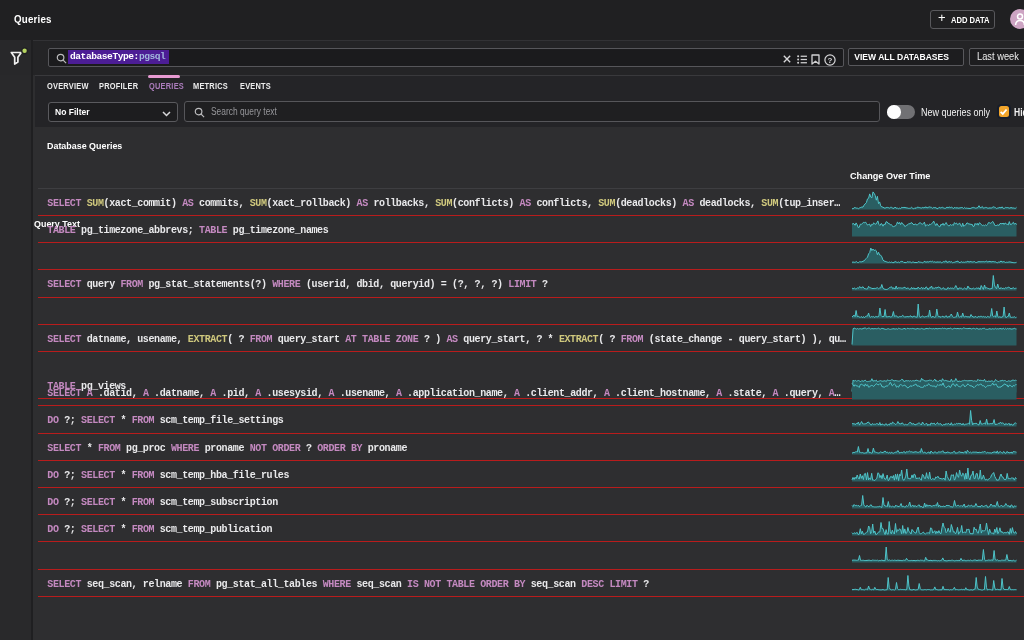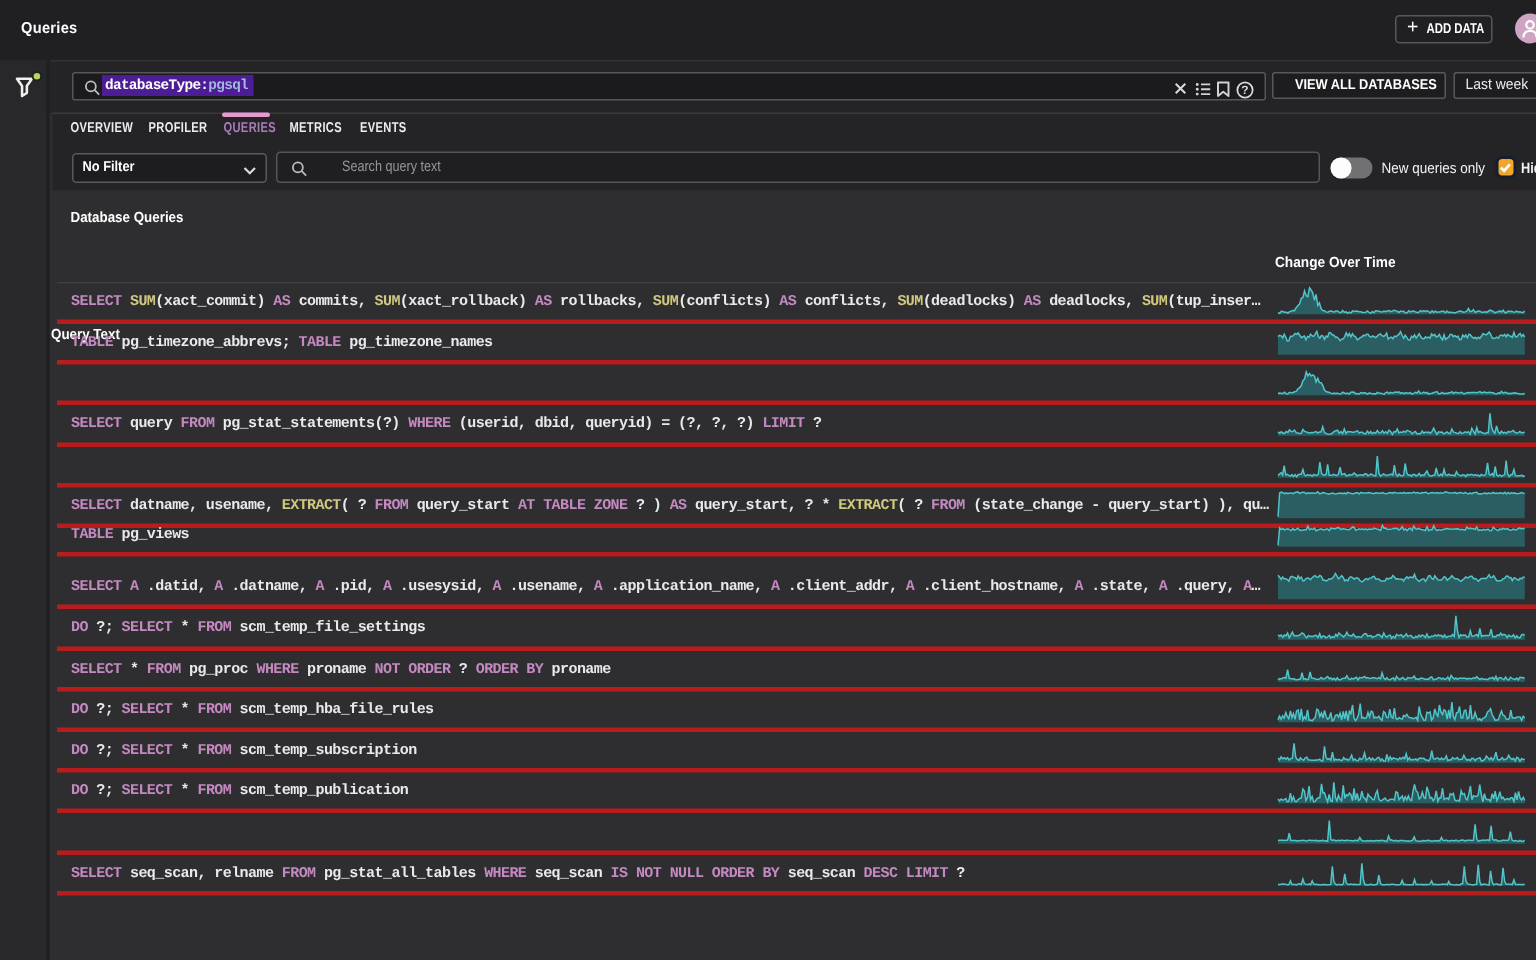--- a/index.html
+++ b/index.html
@@ -15,45 +15,45 @@
 
 #filterbar { position:absolute; left:0; top:40px; width:1024px; height:35px; background:#242426; border-top:1px solid #323235; }
 #band { position:absolute; left:35px; top:74.5px; width:989px; height:52.5px; background:#242427; border-top:1px solid #39393c; }
 #rail { position:absolute; left:0; top:40px; width:33px; height:600px; background:#29292b; border-right:2px solid #1f1f21; }
 #railtop { position:absolute; left:0; top:40px; width:33px; height:35px; background:#28282a; border-right:2px solid #1f1f21; }
 #searchbox { position:absolute; left:48px; top:48px; width:796px; height:19px; background:#1b1b1d; border:1px solid #56565a; border-radius:2px; }
 #seltext { position:absolute; left:68px; top:50px; font-family:"Liberation Mono",monospace; font-size:9.6px; letter-spacing:-0.46px; background:#4c1d95; color:#fff; font-weight:bold; padding:1px 4px 1.5px 2px; }
 #seltext em { font-style:normal; color:#a3b8de; font-weight:bold; }
 
 
-#viewall { position:absolute; left:848px; top:48px; width:116px; height:18px; border:1px solid #58585c; border-radius:2px; background:#1d1d1f; color:#fff; font-size:9.5px; font-weight:bold; text-align:right; line-height:16px; }
+#viewall { position:absolute; left:848px; top:48px; width:116px; height:18px; border:1px solid #58585c; border-radius:2px; background:#1d1d1f; color:#fff; font-size:9.5px; font-weight:bold; text-align:left; line-height:16px; }
 #lastweek { position:absolute; left:969px; top:48px; width:70px; height:18px; border:1px solid #58585c; border-radius:2px; background:#1d1d1f; color:#ececec; font-size:10px; line-height:16px; padding-left:7px; }
 
 
 #tabbar { position:absolute; left:35px; top:75px; width:989px; height:21px; }
 .tab { position:absolute; top:4.5px; font-size:9.5px; font-weight:bold; color:#ececec; letter-spacing:.3px; }
 #tab-active { color:#ab7cbc; }
 #indicator { position:absolute; left:113px; top:0; width:32px; height:2.5px; background:#e79ad2; border-radius:2px; }
 
 
 #nofilter { position:absolute; left:48px; top:101.5px; width:130px; height:20px; background:#1d1d1f; border:1px solid #5a5a5e; border-radius:3px; color:#fff; font-size:9.5px; font-weight:bold; line-height:18px; padding-left:6px; }
 #qsearch { position:absolute; left:184px; top:101px; width:696px; height:21px; background:#1f1f21; border:1px solid #56565a; border-radius:3px; }
-#qsearch .ph { position:absolute; left:26px; top:4px; color:#96969a; font-size:10px;margin-left:17px; }
+#qsearch .ph { position:absolute; left:26px; top:4px; color:#96969a; font-size:10px; }
 #toggle { position:absolute; left:886.5px; top:104.5px; width:28px; height:14.5px; background:#717174; border-radius:7.5px; }
 #knob { position:absolute; left:0.5px; top:0.5px; width:13.5px; height:13.5px; background:#fdfdfd; border-radius:50%; }
 #newq { position:absolute; left:921px; top:106.5px; color:#f2f2f2; font-size:10px; }
 #checkbox { position:absolute; left:998.5px; top:106px; width:10.5px; height:10.5px; background:#f2a52b; border-radius:2.5px; box-shadow:0 0 0 2px #161d2b; }
 #hilabel { position:absolute; left:1014px; top:106.5px; color:#f2f2f2; font-size:10px; font-weight:bold; }
 
 
 #dbq { position:absolute; left:47px; top:139.5px; font-size:9.8px; font-weight:bold; color:#fff; }
 #qt { position:absolute; left:34px; top:169.5px; font-size:9.8px; font-weight:bold; color:#fff;margin-top:48px; }
 #cot { position:absolute; left:850px; top:169.5px; font-size:9.8px; font-weight:bold; color:#fff; }
 #tablehead-border { position:absolute; left:38px; top:188px; width:986px; height:0; border-top:1px solid #3e3e41; }
-.row { position:absolute; left:38px; width:986px; border-bottom:3px solid #b91c1c; }
+.row { position:absolute; left:38px; width:986px; border-bottom:1px solid #b91c1c; }
 .code { position:absolute; left:9.3px; top:calc(50% + 1px); transform:translateY(-50%); font-family:"Liberation Mono",monospace; font-size:10px; letter-spacing:-0.38px; color:#e9e9eb; white-space:pre; font-weight:bold; }
 .k { color:#c489c0; }
 .f { color:#cfc87d; }
 .s { color:#a98f98; }
 .chart { position:absolute; left:813px; top:1px; }
 </style></head><body>
 <div id="topbar">
   <div id="title"><span class="cx" style="transform:scaleX(.93)">Queries</span></div>
   <div id="adddata">
       <span style="position:absolute;left:7px;top:-1.5px;font-size:13px;font-weight:normal">+</span>
@@ -169,21 +169,21 @@
         <polyline points="1.0,17.9 2.0,17.1 3.1,16.1 4.1,17.7 5.1,11.5 6.2,17.6 7.2,17.2 8.2,17.9 9.3,18.4 10.3,17.4 11.3,18.7 12.4,17.5 13.4,18.8 14.4,17.5 15.5,17.1 16.5,17.1 17.6,14.0 18.6,17.7 19.6,18.2 20.7,17.4 21.7,17.9 22.7,17.5 23.8,18.5 24.8,17.3 25.8,17.8 26.9,17.8 27.9,17.2 28.9,9.0 30.0,16.5 31.0,17.6 32.0,17.6 33.1,17.4 34.1,10.5 35.1,17.8 36.2,17.8 37.2,17.7 38.2,17.3 39.3,17.9 40.3,18.0 41.3,17.0 42.4,12.5 43.4,17.4 44.5,17.0 45.5,16.8 46.5,18.1 47.6,18.1 48.6,17.4 49.6,17.6 50.7,17.4 51.7,16.3 52.7,17.1 53.8,18.3 54.8,17.6 55.8,17.7 56.9,17.5 57.9,17.9 58.9,16.9 60.0,17.0 61.0,18.2 62.0,17.6 63.1,17.0 64.1,17.7 65.1,18.1 66.2,18.2 67.2,5.0 68.2,16.3 69.3,18.5 70.3,17.8 71.4,17.0 72.4,17.6 73.4,18.0 74.5,17.6 75.5,17.5 76.5,17.0 77.6,17.7 78.6,11.0 79.6,17.1 80.7,18.5 81.7,17.0 82.7,18.0 83.8,18.3 84.8,17.7 85.8,10.0 86.9,16.5 87.9,17.9 88.9,17.5 90.0,18.4 91.0,17.3 92.0,17.4 93.1,18.2 94.1,17.8 95.1,16.6 96.2,18.3 97.2,17.6 98.3,18.0 99.3,16.5 100.3,15.0 101.4,17.3 102.4,18.3 103.4,18.3 104.5,17.9 105.5,17.8 106.5,13.0 107.6,17.5 108.6,18.2 109.6,17.1 110.7,18.1 111.7,14.0 112.7,17.5 113.8,17.9 114.8,17.1 115.8,17.8 116.9,17.8 117.9,17.8 118.9,18.2 120.0,15.5 121.0,17.2 122.0,17.8 123.1,18.3 124.1,17.5 125.2,17.7 126.2,18.7 127.2,17.3 128.3,17.8 129.3,17.4 130.3,17.3 131.4,17.9 132.4,17.4 133.4,18.0 134.5,17.7 135.5,18.5 136.5,17.3 137.6,17.8 138.6,18.0 139.6,17.1 140.7,9.5 141.7,17.0 142.7,17.8 143.8,16.7 144.8,18.3 145.8,12.0 146.9,17.8 147.9,18.4 148.9,17.6 150.0,18.5 151.0,17.9 152.1,17.5 153.1,8.0 154.1,17.1 155.2,18.8 156.2,17.4 157.2,17.5 158.3,14.0 159.3,18.1 160.3,18.4 161.4,18.2 162.4,18.2 163.4,17.7 164.5,18.6 165.5,18.2" fill="none" stroke="#4fc4c9" stroke-width="1"></polyline>
       </svg></div>
   </div>
 <div class="row" style="top:324.8px;height:27.2px">
     <div class="code"><span class="k">SELECT</span> datname, usename, <span class="f">EXTRACT</span>( ? <span class="k">FROM</span> query_start <span class="k">AT TABLE ZONE</span> ? ) <span class="k">AS</span> query_start, ? * <span class="f">EXTRACT</span>( ? <span class="k">FROM</span> (state_change - query_start) ), qu…</div>
     <div class="chart"><svg class="sp" width="167" height="23" viewBox="0 0 167 23">
         <polygon points="1.0,19.5 1.0,18.5 2.1,2.7 3.2,2.1 4.3,2.5 5.4,3.1 6.5,2.5 7.6,3.1 8.7,2.7 9.8,2.7 10.9,3.1 12.0,2.5 13.1,2.2 14.2,1.9 15.4,2.9 16.5,2.5 17.6,2.1 18.7,2.3 19.8,3.2 20.9,2.4 22.0,2.9 23.1,2.7 24.2,2.6 25.3,2.8 26.4,2.7 27.5,1.9 28.6,3.1 29.7,3.0 30.8,2.3 31.9,2.5 33.0,2.9 34.1,3.2 35.2,3.4 36.3,2.9 37.4,2.7 38.5,3.2 39.6,3.3 40.7,3.0 41.8,2.8 43.0,2.7 44.1,3.2 45.2,2.6 46.3,3.3 47.4,2.3 48.5,2.6 49.6,2.9 50.7,3.2 51.8,3.0 52.9,2.5 54.0,2.5 55.1,3.4 56.2,2.3 57.3,2.5 58.4,2.8 59.5,2.6 60.6,2.7 61.7,2.4 62.8,2.7 63.9,2.9 65.0,3.2 66.1,2.5 67.2,2.7 68.3,2.9 69.4,2.9 70.6,2.4 71.7,2.8 72.8,3.1 73.9,3.0 75.0,2.5 76.1,2.4 77.2,2.9 78.3,2.2 79.4,2.5 80.5,2.7 81.6,2.8 82.7,2.5 83.8,3.0 84.9,2.3 86.0,2.9 87.1,2.7 88.2,2.5 89.3,2.6 90.4,2.7 91.5,2.1 92.6,2.6 93.7,2.3 94.8,2.7 95.9,3.0 97.1,2.4 98.2,2.7 99.3,2.1 100.4,2.7 101.5,3.1 102.6,2.6 103.7,2.3 104.8,2.6 105.9,2.7 107.0,2.4 108.1,2.9 109.2,2.4 110.3,2.8 111.4,2.7 112.5,1.9 113.6,2.2 114.7,2.5 115.8,2.6 116.9,2.6 118.0,2.5 119.1,2.3 120.2,3.0 121.3,2.7 122.4,2.3 123.5,2.6 124.7,3.0 125.8,2.2 126.9,2.9 128.0,3.3 129.1,2.6 130.2,3.2 131.3,2.5 132.4,2.4 133.5,2.2 134.6,3.3 135.7,3.2 136.8,3.3 137.9,2.9 139.0,2.6 140.1,3.3 141.2,2.7 142.3,2.9 143.4,3.0 144.5,2.3 145.6,3.0 146.7,2.7 147.8,3.0 148.9,2.5 150.0,2.7 151.1,3.1 152.3,2.2 153.4,3.3 154.5,2.3 155.6,3.2 156.7,2.4 157.8,3.0 158.9,2.5 160.0,3.1 161.1,3.0 162.2,2.8 163.3,2.3 164.4,2.8 165.5,3.0 165.5,19.5" fill="#2a5e62"></polygon>
         <polyline points="1.0,18.5 2.1,2.7 3.2,2.1 4.3,2.5 5.4,3.1 6.5,2.5 7.6,3.1 8.7,2.7 9.8,2.7 10.9,3.1 12.0,2.5 13.1,2.2 14.2,1.9 15.4,2.9 16.5,2.5 17.6,2.1 18.7,2.3 19.8,3.2 20.9,2.4 22.0,2.9 23.1,2.7 24.2,2.6 25.3,2.8 26.4,2.7 27.5,1.9 28.6,3.1 29.7,3.0 30.8,2.3 31.9,2.5 33.0,2.9 34.1,3.2 35.2,3.4 36.3,2.9 37.4,2.7 38.5,3.2 39.6,3.3 40.7,3.0 41.8,2.8 43.0,2.7 44.1,3.2 45.2,2.6 46.3,3.3 47.4,2.3 48.5,2.6 49.6,2.9 50.7,3.2 51.8,3.0 52.9,2.5 54.0,2.5 55.1,3.4 56.2,2.3 57.3,2.5 58.4,2.8 59.5,2.6 60.6,2.7 61.7,2.4 62.8,2.7 63.9,2.9 65.0,3.2 66.1,2.5 67.2,2.7 68.3,2.9 69.4,2.9 70.6,2.4 71.7,2.8 72.8,3.1 73.9,3.0 75.0,2.5 76.1,2.4 77.2,2.9 78.3,2.2 79.4,2.5 80.5,2.7 81.6,2.8 82.7,2.5 83.8,3.0 84.9,2.3 86.0,2.9 87.1,2.7 88.2,2.5 89.3,2.6 90.4,2.7 91.5,2.1 92.6,2.6 93.7,2.3 94.8,2.7 95.9,3.0 97.1,2.4 98.2,2.7 99.3,2.1 100.4,2.7 101.5,3.1 102.6,2.6 103.7,2.3 104.8,2.6 105.9,2.7 107.0,2.4 108.1,2.9 109.2,2.4 110.3,2.8 111.4,2.7 112.5,1.9 113.6,2.2 114.7,2.5 115.8,2.6 116.9,2.6 118.0,2.5 119.1,2.3 120.2,3.0 121.3,2.7 122.4,2.3 123.5,2.6 124.7,3.0 125.8,2.2 126.9,2.9 128.0,3.3 129.1,2.6 130.2,3.2 131.3,2.5 132.4,2.4 133.5,2.2 134.6,3.3 135.7,3.2 136.8,3.3 137.9,2.9 139.0,2.6 140.1,3.3 141.2,2.7 142.3,2.9 143.4,3.0 144.5,2.3 145.6,3.0 146.7,2.7 147.8,3.0 148.9,2.5 150.0,2.7 151.1,3.1 152.3,2.2 153.4,3.3 154.5,2.3 155.6,3.2 156.7,2.4 157.8,3.0 158.9,2.5 160.0,3.1 161.1,3.0 162.2,2.8 163.3,2.3 164.4,2.8 165.5,3.0" fill="none" stroke="#4fc4c9" stroke-width="1"></polyline>
       </svg></div>
   </div>
-<div class="row" style="top:344px;height:27.2px">
+<div class="row" style="top:372px;height:27.2px">
     <div class="code"><span class="k">TABLE</span> pg_views</div>
     <div class="chart"><svg class="sp" width="167" height="23" viewBox="0 0 167 23">
         <polygon points="1.0,19.5 1.0,18.5 2.1,7.0 3.2,8.1 4.3,7.4 5.4,8.2 6.5,7.8 7.6,7.5 8.7,8.1 9.8,8.7 10.9,7.4 12.0,8.4 13.1,7.9 14.2,7.1 15.4,8.4 16.5,8.6 17.6,8.4 18.7,8.2 19.8,8.2 20.9,5.7 22.0,8.2 23.1,7.6 24.2,8.0 25.3,7.1 26.4,8.8 27.5,8.3 28.6,7.9 29.7,7.6 30.8,8.1 31.9,8.2 33.0,7.9 34.1,7.7 35.2,8.7 36.3,6.9 37.4,7.4 38.5,7.5 39.6,7.4 40.7,6.7 41.8,7.0 43.0,8.1 44.1,7.5 45.2,7.7 46.3,7.9 47.4,8.1 48.5,8.0 49.6,7.4 50.7,6.3 51.8,6.6 52.9,8.6 54.0,8.1 55.1,7.6 56.2,7.9 57.3,7.6 58.4,8.1 59.5,7.6 60.6,8.2 61.7,7.7 62.8,7.8 63.9,7.9 65.0,7.1 66.1,7.4 67.2,7.9 68.3,8.0 69.4,8.6 70.6,5.3 71.7,7.1 72.8,7.0 73.9,8.0 75.0,7.9 76.1,7.9 77.2,7.6 78.3,7.2 79.4,7.3 80.5,7.2 81.6,8.4 82.7,7.6 83.8,6.1 84.9,8.3 86.0,7.6 87.1,8.7 88.2,7.5 89.3,7.2 90.4,8.6 91.5,5.7 92.6,7.4 93.7,7.8 94.8,7.3 95.9,7.9 97.1,8.1 98.2,8.3 99.3,8.7 100.4,6.1 101.5,8.8 102.6,8.0 103.7,8.2 104.8,5.5 105.9,7.7 107.0,8.7 108.1,8.0 109.2,8.4 110.3,8.3 111.4,7.8 112.5,7.7 113.6,7.3 114.7,7.7 115.8,7.7 116.9,7.9 118.0,7.7 119.1,7.7 120.2,7.5 121.3,7.7 122.4,8.1 123.5,7.8 124.7,8.1 125.8,8.4 126.9,6.3 128.0,7.5 129.1,7.2 130.2,7.4 131.3,7.5 132.4,8.0 133.5,6.3 134.6,8.7 135.7,8.2 136.8,8.6 137.9,7.9 139.0,8.5 140.1,8.0 141.2,7.8 142.3,8.8 143.4,8.7 144.5,6.5 145.6,7.5 146.7,8.3 147.8,8.7 148.9,7.6 150.0,8.1 151.1,7.2 152.3,7.8 153.4,7.5 154.5,7.7 155.6,8.5 156.7,8.3 157.8,7.7 158.9,8.2 160.0,8.2 161.1,7.3 162.2,7.1 163.3,7.6 164.4,7.2 165.5,7.5 165.5,19.5" fill="#2a5e62"></polygon>
         <polyline points="1.0,18.5 2.1,7.0 3.2,8.1 4.3,7.4 5.4,8.2 6.5,7.8 7.6,7.5 8.7,8.1 9.8,8.7 10.9,7.4 12.0,8.4 13.1,7.9 14.2,7.1 15.4,8.4 16.5,8.6 17.6,8.4 18.7,8.2 19.8,8.2 20.9,5.7 22.0,8.2 23.1,7.6 24.2,8.0 25.3,7.1 26.4,8.8 27.5,8.3 28.6,7.9 29.7,7.6 30.8,8.1 31.9,8.2 33.0,7.9 34.1,7.7 35.2,8.7 36.3,6.9 37.4,7.4 38.5,7.5 39.6,7.4 40.7,6.7 41.8,7.0 43.0,8.1 44.1,7.5 45.2,7.7 46.3,7.9 47.4,8.1 48.5,8.0 49.6,7.4 50.7,6.3 51.8,6.6 52.9,8.6 54.0,8.1 55.1,7.6 56.2,7.9 57.3,7.6 58.4,8.1 59.5,7.6 60.6,8.2 61.7,7.7 62.8,7.8 63.9,7.9 65.0,7.1 66.1,7.4 67.2,7.9 68.3,8.0 69.4,8.6 70.6,5.3 71.7,7.1 72.8,7.0 73.9,8.0 75.0,7.9 76.1,7.9 77.2,7.6 78.3,7.2 79.4,7.3 80.5,7.2 81.6,8.4 82.7,7.6 83.8,6.1 84.9,8.3 86.0,7.6 87.1,8.7 88.2,7.5 89.3,7.2 90.4,8.6 91.5,5.7 92.6,7.4 93.7,7.8 94.8,7.3 95.9,7.9 97.1,8.1 98.2,8.3 99.3,8.7 100.4,6.1 101.5,8.8 102.6,8.0 103.7,8.2 104.8,5.5 105.9,7.7 107.0,8.7 108.1,8.0 109.2,8.4 110.3,8.3 111.4,7.8 112.5,7.7 113.6,7.3 114.7,7.7 115.8,7.7 116.9,7.9 118.0,7.7 119.1,7.7 120.2,7.5 121.3,7.7 122.4,8.1 123.5,7.8 124.7,8.1 125.8,8.4 126.9,6.3 128.0,7.5 129.1,7.2 130.2,7.4 131.3,7.5 132.4,8.0 133.5,6.3 134.6,8.7 135.7,8.2 136.8,8.6 137.9,7.9 139.0,8.5 140.1,8.0 141.2,7.8 142.3,8.8 143.4,8.7 144.5,6.5 145.6,7.5 146.7,8.3 147.8,8.7 148.9,7.6 150.0,8.1 151.1,7.2 152.3,7.8 153.4,7.5 154.5,7.7 155.6,8.5 156.7,8.3 157.8,7.7 158.9,8.2 160.0,8.2 161.1,7.3 162.2,7.1 163.3,7.6 164.4,7.2 165.5,7.5" fill="none" stroke="#4fc4c9" stroke-width="1"></polyline>
       </svg></div>
   </div>
 <div class="row" style="top:379.2px;height:27.2px">
     <div class="code"><span class="k">SELECT</span> <span class="k">A</span> .datid, <span class="k">A</span> .datname, <span class="k">A</span> .pid, <span class="k">A</span> .usesysid, <span class="k">A</span> .usename, <span class="k">A</span> .application_name, <span class="k">A</span> .client_addr, <span class="k">A</span> .client_hostname, <span class="k">A</span> .state, <span class="k">A</span> .query, <span class="k">A</span>…</div>
     <div class="chart"><svg class="sp" width="167" height="23" viewBox="0 0 167 23">
         <polygon points="1.0,19.5 1.0,3.5 2.0,4.7 3.1,6.3 4.1,4.7 5.1,5.8 6.2,5.9 7.2,6.4 8.2,7.5 9.3,4.7 10.3,4.2 11.3,4.8 12.4,5.0 13.4,6.3 14.4,3.9 15.5,5.8 16.5,4.7 17.6,7.2 18.6,7.0 19.6,5.7 20.7,5.4 21.7,5.7 22.7,6.5 23.8,5.1 24.8,4.2 25.8,3.7 26.9,4.8 27.9,4.7 28.9,3.6 30.0,4.3 31.0,6.8 32.0,6.7 33.1,7.4 34.1,6.7 35.1,5.9 36.2,6.2 37.2,5.4 38.2,4.4 39.3,2.3 40.3,4.0 41.3,5.9 42.4,5.0 43.4,3.8 44.5,4.9 45.5,7.2 46.5,6.4 47.6,7.2 48.6,5.0 49.6,4.6 50.7,5.1 51.7,6.0 52.7,5.5 53.8,5.2 54.8,5.9 55.8,7.3 56.9,7.9 57.9,7.2 58.9,6.3 60.0,5.7 61.0,6.5 62.0,5.4 63.1,5.3 64.1,4.4 65.1,4.2 66.2,6.1 67.2,6.0 68.2,6.0 69.3,7.2 70.3,7.3 71.4,7.4 72.4,7.3 73.4,5.5 74.5,6.1 75.5,5.3 76.5,5.5 77.6,3.7 78.6,4.7 79.6,5.9 80.7,5.8 81.7,6.2 82.7,6.1 83.8,6.1 84.8,7.3 85.8,5.6 86.9,4.6 87.9,5.6 88.9,4.7 90.0,4.9 91.0,5.2 92.0,2.9 93.1,5.8 94.1,6.7 95.1,7.7 96.2,6.8 97.2,6.0 98.3,6.0 99.3,7.6 100.3,6.1 101.4,4.0 102.4,3.7 103.4,5.5 104.5,6.3 105.5,3.9 106.5,5.2 107.6,6.5 108.6,6.7 109.6,6.8 110.7,5.9 111.7,4.5 112.7,4.9 113.8,6.9 114.8,5.9 115.8,5.3 116.9,3.8 117.9,4.8 118.9,5.8 120.0,5.8 121.0,6.1 122.0,6.9 123.1,7.6 124.1,6.6 125.2,5.7 126.2,4.6 127.2,5.2 128.3,4.8 129.3,4.2 130.3,4.2 131.4,5.8 132.4,5.7 133.4,6.2 134.5,7.6 135.5,6.6 136.5,5.7 137.6,5.7 138.6,5.5 139.6,5.8 140.7,4.7 141.7,3.1 142.7,5.0 143.8,4.9 144.8,3.8 145.8,5.5 146.9,7.3 147.9,7.1 148.9,7.1 150.0,7.0 151.0,5.8 152.1,5.6 153.1,4.1 154.1,4.0 155.2,5.2 156.2,5.0 157.2,7.1 158.3,5.2 159.3,5.4 160.3,6.3 161.4,6.8 162.4,5.4 163.4,5.9 164.5,4.8 165.5,4.6 165.5,19.5" fill="#2a5e62"></polygon>
@@ -225,18 +225,18 @@
         <polyline points="1.0,16.7 2.0,17.8 3.1,16.7 4.1,17.5 5.1,17.1 6.2,16.4 7.2,18.6 8.2,18.3 9.3,12.7 10.3,17.8 11.3,15.2 12.4,18.3 13.4,18.4 14.4,17.1 15.5,16.3 16.5,15.9 17.6,10.0 18.6,11.3 19.6,17.7 20.7,15.5 21.7,8.0 22.7,17.1 23.8,15.0 24.8,18.6 25.8,18.3 26.9,16.6 27.9,15.9 28.9,15.9 30.0,6.5 31.0,12.7 32.0,12.5 33.1,16.2 34.1,18.6 35.1,13.6 36.2,18.0 37.2,18.2 38.2,5.5 39.3,15.7 40.3,17.9 41.3,14.2 42.4,16.8 43.4,18.0 44.5,7.5 45.5,16.3 46.5,13.8 47.6,14.5 48.6,12.7 49.6,13.8 50.7,17.8 51.7,9.5 52.7,17.3 53.8,12.9 54.8,17.6 55.8,16.9 56.9,11.4 57.9,15.5 58.9,16.2 60.0,18.0 61.0,13.4 62.0,15.0 63.1,15.7 64.1,17.0 65.1,17.1 66.2,13.0 67.2,11.0 68.2,16.5 69.3,17.9 70.3,17.6 71.4,16.7 72.4,16.0 73.4,17.5 74.5,17.9 75.5,17.0 76.5,16.9 77.6,16.8 78.6,17.4 79.6,11.9 80.7,12.4 81.7,17.1 82.7,16.0 83.8,14.7 84.8,17.7 85.8,15.2 86.9,17.2 87.9,14.6 88.9,17.1 90.0,17.7 91.0,11.5 92.0,7.0 93.1,11.3 94.1,12.3 95.1,16.7 96.2,15.6 97.2,12.1 98.3,15.7 99.3,16.2 100.3,8.5 101.4,12.1 102.4,16.1 103.4,15.7 104.5,17.8 105.5,16.2 106.5,11.3 107.6,18.2 108.6,15.9 109.6,16.0 110.7,9.5 111.7,17.0 112.7,16.3 113.8,16.1 114.8,16.9 115.8,13.1 116.9,13.9 117.9,13.0 118.9,17.3 120.0,17.9 121.0,17.5 122.0,18.0 123.1,11.2 124.1,13.7 125.2,13.1 126.2,16.4 127.2,17.3 128.3,12.9 129.3,8.0 130.3,17.1 131.4,14.4 132.4,14.8 133.4,15.0 134.5,13.9 135.5,7.0 136.5,13.5 137.6,18.5 138.6,13.1 139.6,16.6 140.7,17.1 141.7,17.0 142.7,18.2 143.8,13.1 144.8,16.5 145.8,11.5 146.9,17.7 147.9,15.6 148.9,11.8 150.0,16.3 151.0,15.4 152.1,17.2 153.1,16.8 154.1,16.4 155.2,17.2 156.2,15.9 157.2,15.9 158.3,18.3 159.3,12.5 160.3,17.3 161.4,11.6 162.4,16.1 163.4,17.3 164.5,15.5 165.5,17.7" fill="none" stroke="#4fc4c9" stroke-width="1"></polyline>
       </svg></div>
   </div>
 <div class="row" style="top:542.4px;height:27.2px">
     <div class="chart"><svg class="sp" width="167" height="23" viewBox="0 0 167 23">
         <polygon points="1.0,19.5 1.0,17.3 2.1,17.1 3.1,17.1 4.2,17.1 5.3,17.3 6.3,17.2 7.4,17.2 8.5,12.5 9.5,17.3 10.6,17.4 11.7,17.3 12.8,17.3 13.8,17.6 14.9,17.5 16.0,17.4 17.0,17.3 18.1,17.1 19.2,17.5 20.2,17.7 21.3,17.1 22.4,17.2 23.4,17.3 24.5,17.3 25.6,17.4 26.6,17.2 27.7,17.8 28.8,17.4 29.8,17.6 30.9,17.0 32.0,17.7 33.0,17.5 34.1,17.8 35.2,4.0 36.2,16.7 37.3,17.3 38.4,16.9 39.5,17.6 40.5,17.3 41.6,17.2 42.7,17.5 43.7,17.1 44.8,17.4 45.9,17.5 46.9,17.1 48.0,17.4 49.1,17.4 50.1,17.5 51.2,17.7 52.3,17.2 53.3,17.3 54.4,17.4 55.5,15.3 56.5,17.0 57.6,17.6 58.7,17.6 59.8,17.6 60.8,17.4 61.9,17.7 63.0,17.4 64.0,17.7 65.1,17.7 66.2,17.3 67.2,17.3 68.3,17.7 69.4,17.2 70.4,17.3 71.5,17.3 72.6,17.8 73.6,17.9 74.7,14.3 75.8,17.1 76.8,16.9 77.9,17.7 79.0,17.4 80.0,17.3 81.1,17.8 82.2,17.4 83.2,17.4 84.3,17.4 85.4,17.5 86.5,17.8 87.5,17.5 88.6,17.8 89.7,17.5 90.7,17.2 91.8,14.9 92.9,17.5 93.9,17.6 95.0,17.8 96.1,17.9 97.1,17.5 98.2,17.4 99.3,17.6 100.3,17.3 101.4,17.2 102.5,17.5 103.5,17.8 104.6,17.6 105.7,17.4 106.8,17.6 107.8,17.4 108.9,17.6 110.0,15.3 111.0,17.4 112.1,17.4 113.2,17.1 114.2,17.6 115.3,17.7 116.4,17.4 117.4,17.3 118.5,17.6 119.6,17.0 120.6,17.5 121.7,17.7 122.8,17.1 123.8,17.0 124.9,17.1 126.0,17.7 127.0,17.1 128.1,17.2 129.2,17.1 130.2,17.3 131.3,17.2 132.4,6.5 133.5,16.2 134.5,17.9 135.6,17.4 136.7,17.3 137.7,17.0 138.8,17.2 139.9,17.2 140.9,16.9 142.0,17.4 143.1,7.5 144.1,16.5 145.2,17.3 146.3,16.7 147.3,17.6 148.4,17.6 149.5,17.7 150.5,17.2 151.6,17.2 152.7,17.3 153.8,17.2 154.8,17.1 155.9,11.5 157.0,17.1 158.0,17.7 159.1,17.4 160.2,17.6 161.2,17.9 162.3,17.2 163.4,17.8 164.4,17.9 165.5,17.2 165.5,19.5" fill="#2a5e62"></polygon>
         <polyline points="1.0,17.3 2.1,17.1 3.1,17.1 4.2,17.1 5.3,17.3 6.3,17.2 7.4,17.2 8.5,12.5 9.5,17.3 10.6,17.4 11.7,17.3 12.8,17.3 13.8,17.6 14.9,17.5 16.0,17.4 17.0,17.3 18.1,17.1 19.2,17.5 20.2,17.7 21.3,17.1 22.4,17.2 23.4,17.3 24.5,17.3 25.6,17.4 26.6,17.2 27.7,17.8 28.8,17.4 29.8,17.6 30.9,17.0 32.0,17.7 33.0,17.5 34.1,17.8 35.2,4.0 36.2,16.7 37.3,17.3 38.4,16.9 39.5,17.6 40.5,17.3 41.6,17.2 42.7,17.5 43.7,17.1 44.8,17.4 45.9,17.5 46.9,17.1 48.0,17.4 49.1,17.4 50.1,17.5 51.2,17.7 52.3,17.2 53.3,17.3 54.4,17.4 55.5,15.3 56.5,17.0 57.6,17.6 58.7,17.6 59.8,17.6 60.8,17.4 61.9,17.7 63.0,17.4 64.0,17.7 65.1,17.7 66.2,17.3 67.2,17.3 68.3,17.7 69.4,17.2 70.4,17.3 71.5,17.3 72.6,17.8 73.6,17.9 74.7,14.3 75.8,17.1 76.8,16.9 77.9,17.7 79.0,17.4 80.0,17.3 81.1,17.8 82.2,17.4 83.2,17.4 84.3,17.4 85.4,17.5 86.5,17.8 87.5,17.5 88.6,17.8 89.7,17.5 90.7,17.2 91.8,14.9 92.9,17.5 93.9,17.6 95.0,17.8 96.1,17.9 97.1,17.5 98.2,17.4 99.3,17.6 100.3,17.3 101.4,17.2 102.5,17.5 103.5,17.8 104.6,17.6 105.7,17.4 106.8,17.6 107.8,17.4 108.9,17.6 110.0,15.3 111.0,17.4 112.1,17.4 113.2,17.1 114.2,17.6 115.3,17.7 116.4,17.4 117.4,17.3 118.5,17.6 119.6,17.0 120.6,17.5 121.7,17.7 122.8,17.1 123.8,17.0 124.9,17.1 126.0,17.7 127.0,17.1 128.1,17.2 129.2,17.1 130.2,17.3 131.3,17.2 132.4,6.5 133.5,16.2 134.5,17.9 135.6,17.4 136.7,17.3 137.7,17.0 138.8,17.2 139.9,17.2 140.9,16.9 142.0,17.4 143.1,7.5 144.1,16.5 145.2,17.3 146.3,16.7 147.3,17.6 148.4,17.6 149.5,17.7 150.5,17.2 151.6,17.2 152.7,17.3 153.8,17.2 154.8,17.1 155.9,11.5 157.0,17.1 158.0,17.7 159.1,17.4 160.2,17.6 161.2,17.9 162.3,17.2 163.4,17.8 164.4,17.9 165.5,17.2" fill="none" stroke="#4fc4c9" stroke-width="1"></polyline>
       </svg></div>
   </div>
 <div class="row" style="top:569.6px;height:27.2px">
-    <div class="code"><span class="k">SELECT</span> seq_scan, relname <span class="k">FROM</span> pg_stat_all_tables <span class="k">WHERE</span> seq_scan <span class="k">IS NOT NULL</span> <span class="k">ORDER BY</span> seq_scan <span class="k">DESC</span> <span class="k">LIMIT</span> ?</div>
+    <div class="code"><span class="k">SELECT</span> seq_scan, relname <span class="k">FROM</span> pg_stat_all_tables <span class="k">WHERE</span> seq_scan <span class="k">IS NOT TABLE</span> <span class="k">ORDER BY</span> seq_scan <span class="k">DESC</span> <span class="k">LIMIT</span> ?</div>
     <div class="chart"><svg class="sp" width="167" height="23" viewBox="0 0 167 23">
         <polygon points="1.0,19.5 1.0,18.6 2.0,18.6 3.1,18.5 4.1,18.2 5.1,18.5 6.2,18.5 7.2,18.9 8.2,18.8 9.3,16.3 10.3,18.7 11.3,18.6 12.4,18.7 13.4,18.9 14.4,18.3 15.5,18.2 16.5,18.7 17.6,15.0 18.6,18.2 19.6,18.4 20.7,18.8 21.7,18.3 22.7,18.9 23.8,16.3 24.8,18.4 25.8,18.6 26.9,18.5 27.9,18.8 28.9,18.8 30.0,18.9 31.0,18.8 32.0,18.5 33.1,19.0 34.1,18.9 35.1,18.8 36.2,18.6 37.2,6.5 38.2,16.5 39.3,18.5 40.3,18.9 41.3,18.7 42.4,18.7 43.4,19.0 44.5,18.4 45.5,11.5 46.5,17.5 47.6,18.7 48.6,18.6 49.6,18.3 50.7,18.6 51.7,18.5 52.7,18.6 53.8,18.6 54.8,18.8 55.8,18.5 56.9,4.5 57.9,15.1 58.9,18.8 60.0,18.7 61.0,19.1 62.0,18.6 63.1,18.5 64.1,19.0 65.1,18.8 66.2,18.8 67.2,18.3 68.2,12.5 69.3,17.8 70.3,18.8 71.4,18.8 72.4,18.8 73.4,18.6 74.5,18.6 75.5,18.8 76.5,18.5 77.6,18.5 78.6,18.6 79.6,18.9 80.7,18.8 81.7,18.8 82.7,18.6 83.8,15.9 84.8,18.7 85.8,18.5 86.9,18.9 87.9,18.9 88.9,18.8 90.0,18.8 91.0,18.8 92.0,15.3 93.1,18.6 94.1,18.6 95.1,18.6 96.2,18.7 97.2,18.5 98.3,19.0 99.3,18.6 100.3,18.8 101.4,18.7 102.4,18.2 103.4,16.3 104.5,18.8 105.5,18.5 106.5,18.6 107.6,18.8 108.6,18.7 109.6,18.6 110.7,18.3 111.7,18.7 112.7,18.4 113.8,18.9 114.8,16.7 115.8,18.7 116.9,18.6 117.9,18.9 118.9,19.0 120.0,18.7 121.0,18.9 122.0,19.1 123.1,18.2 124.1,18.2 125.2,6.5 126.2,16.1 127.2,18.2 128.3,18.5 129.3,18.6 130.3,18.9 131.4,19.0 132.4,18.6 133.4,18.5 134.5,5.5 135.5,16.7 136.5,19.0 137.6,18.5 138.6,18.4 139.6,18.6 140.7,18.9 141.7,19.1 142.7,9.5 143.8,17.0 144.8,18.9 145.8,18.4 146.9,18.2 147.9,18.8 148.9,18.6 150.0,18.8 151.0,7.5 152.1,16.5 153.1,18.5 154.1,18.5 155.2,18.5 156.2,18.5 157.2,18.7 158.3,15.5 159.3,18.5 160.3,18.7 161.4,18.6 162.4,18.7 163.4,18.6 164.5,18.6 165.5,18.7 165.5,19.5" fill="#2a5e62"></polygon>
         <polyline points="1.0,18.6 2.0,18.6 3.1,18.5 4.1,18.2 5.1,18.5 6.2,18.5 7.2,18.9 8.2,18.8 9.3,16.3 10.3,18.7 11.3,18.6 12.4,18.7 13.4,18.9 14.4,18.3 15.5,18.2 16.5,18.7 17.6,15.0 18.6,18.2 19.6,18.4 20.7,18.8 21.7,18.3 22.7,18.9 23.8,16.3 24.8,18.4 25.8,18.6 26.9,18.5 27.9,18.8 28.9,18.8 30.0,18.9 31.0,18.8 32.0,18.5 33.1,19.0 34.1,18.9 35.1,18.8 36.2,18.6 37.2,6.5 38.2,16.5 39.3,18.5 40.3,18.9 41.3,18.7 42.4,18.7 43.4,19.0 44.5,18.4 45.5,11.5 46.5,17.5 47.6,18.7 48.6,18.6 49.6,18.3 50.7,18.6 51.7,18.5 52.7,18.6 53.8,18.6 54.8,18.8 55.8,18.5 56.9,4.5 57.9,15.1 58.9,18.8 60.0,18.7 61.0,19.1 62.0,18.6 63.1,18.5 64.1,19.0 65.1,18.8 66.2,18.8 67.2,18.3 68.2,12.5 69.3,17.8 70.3,18.8 71.4,18.8 72.4,18.8 73.4,18.6 74.5,18.6 75.5,18.8 76.5,18.5 77.6,18.5 78.6,18.6 79.6,18.9 80.7,18.8 81.7,18.8 82.7,18.6 83.8,15.9 84.8,18.7 85.8,18.5 86.9,18.9 87.9,18.9 88.9,18.8 90.0,18.8 91.0,18.8 92.0,15.3 93.1,18.6 94.1,18.6 95.1,18.6 96.2,18.7 97.2,18.5 98.3,19.0 99.3,18.6 100.3,18.8 101.4,18.7 102.4,18.2 103.4,16.3 104.5,18.8 105.5,18.5 106.5,18.6 107.6,18.8 108.6,18.7 109.6,18.6 110.7,18.3 111.7,18.7 112.7,18.4 113.8,18.9 114.8,16.7 115.8,18.7 116.9,18.6 117.9,18.9 118.9,19.0 120.0,18.7 121.0,18.9 122.0,19.1 123.1,18.2 124.1,18.2 125.2,6.5 126.2,16.1 127.2,18.2 128.3,18.5 129.3,18.6 130.3,18.9 131.4,19.0 132.4,18.6 133.4,18.5 134.5,5.5 135.5,16.7 136.5,19.0 137.6,18.5 138.6,18.4 139.6,18.6 140.7,18.9 141.7,19.1 142.7,9.5 143.8,17.0 144.8,18.9 145.8,18.4 146.9,18.2 147.9,18.8 148.9,18.6 150.0,18.8 151.0,7.5 152.1,16.5 153.1,18.5 154.1,18.5 155.2,18.5 156.2,18.5 157.2,18.7 158.3,15.5 159.3,18.5 160.3,18.7 161.4,18.6 162.4,18.7 163.4,18.6 164.5,18.6 165.5,18.7" fill="none" stroke="#4fc4c9" stroke-width="1"></polyline>
       </svg></div>
   </div>
 
 </body></html>

